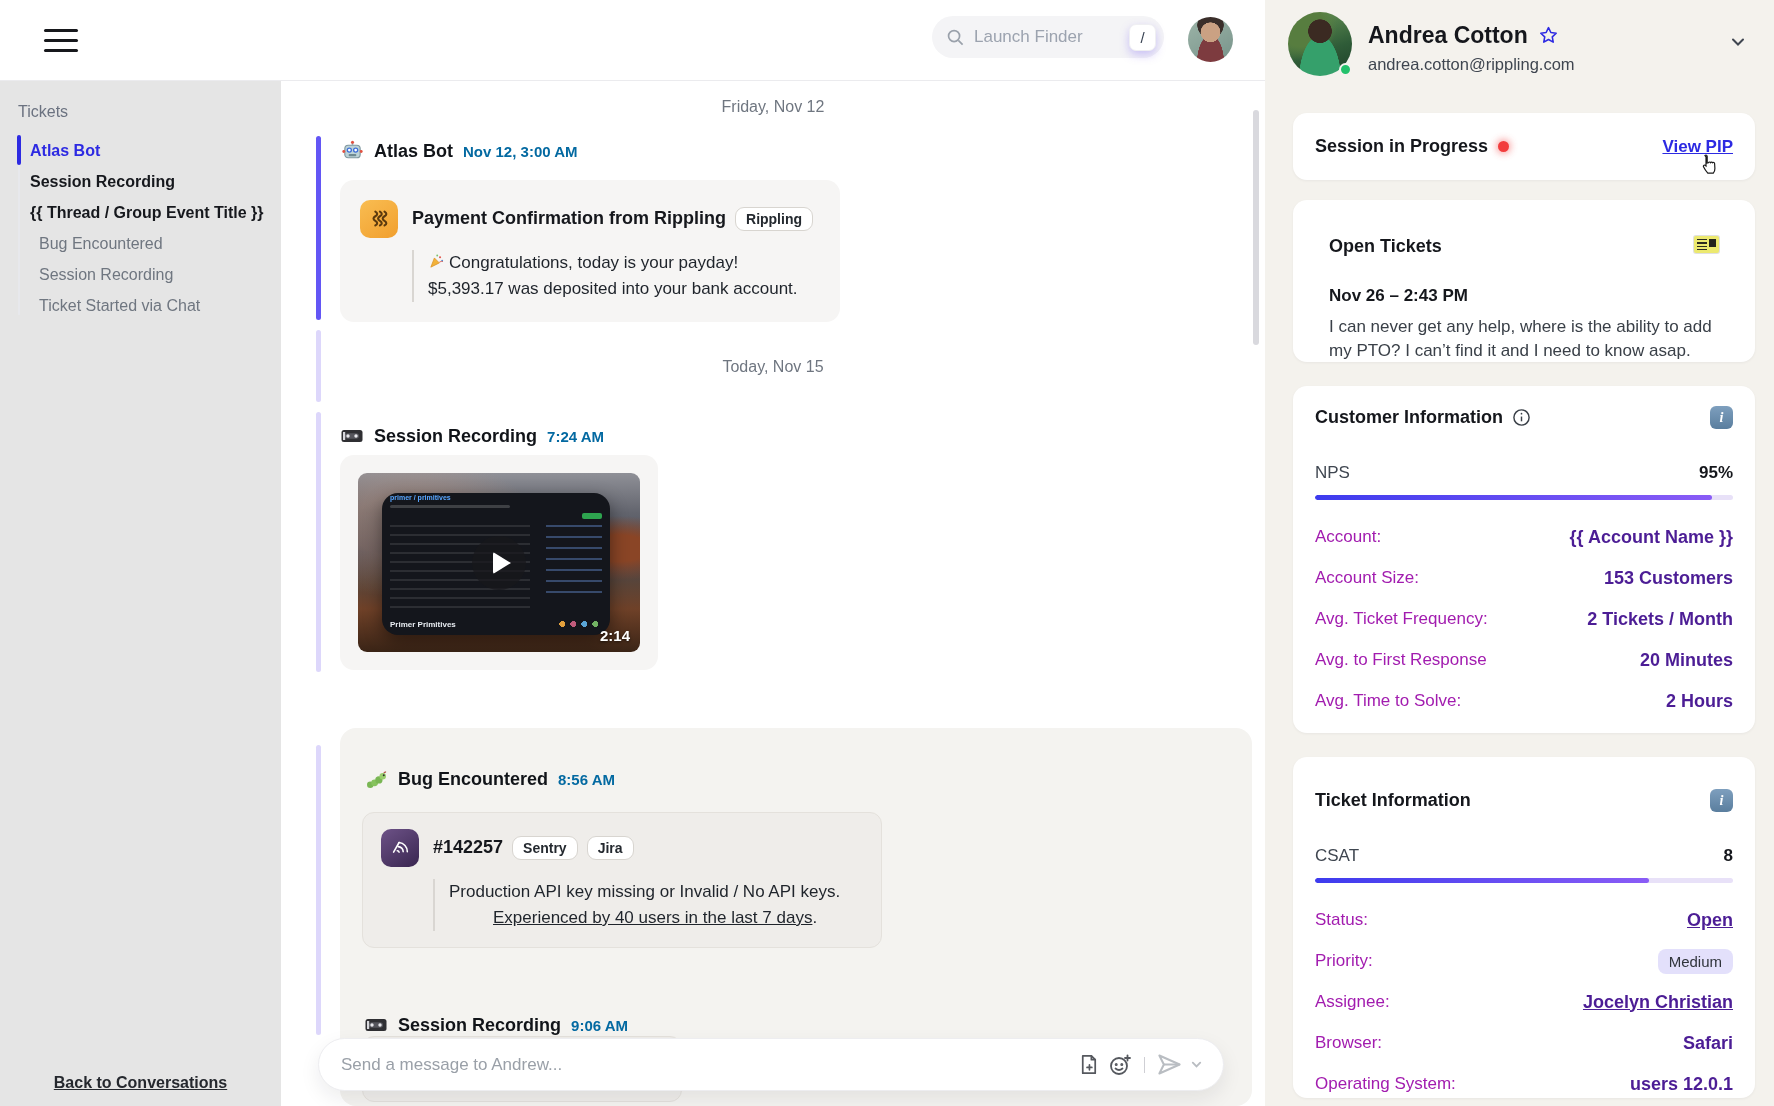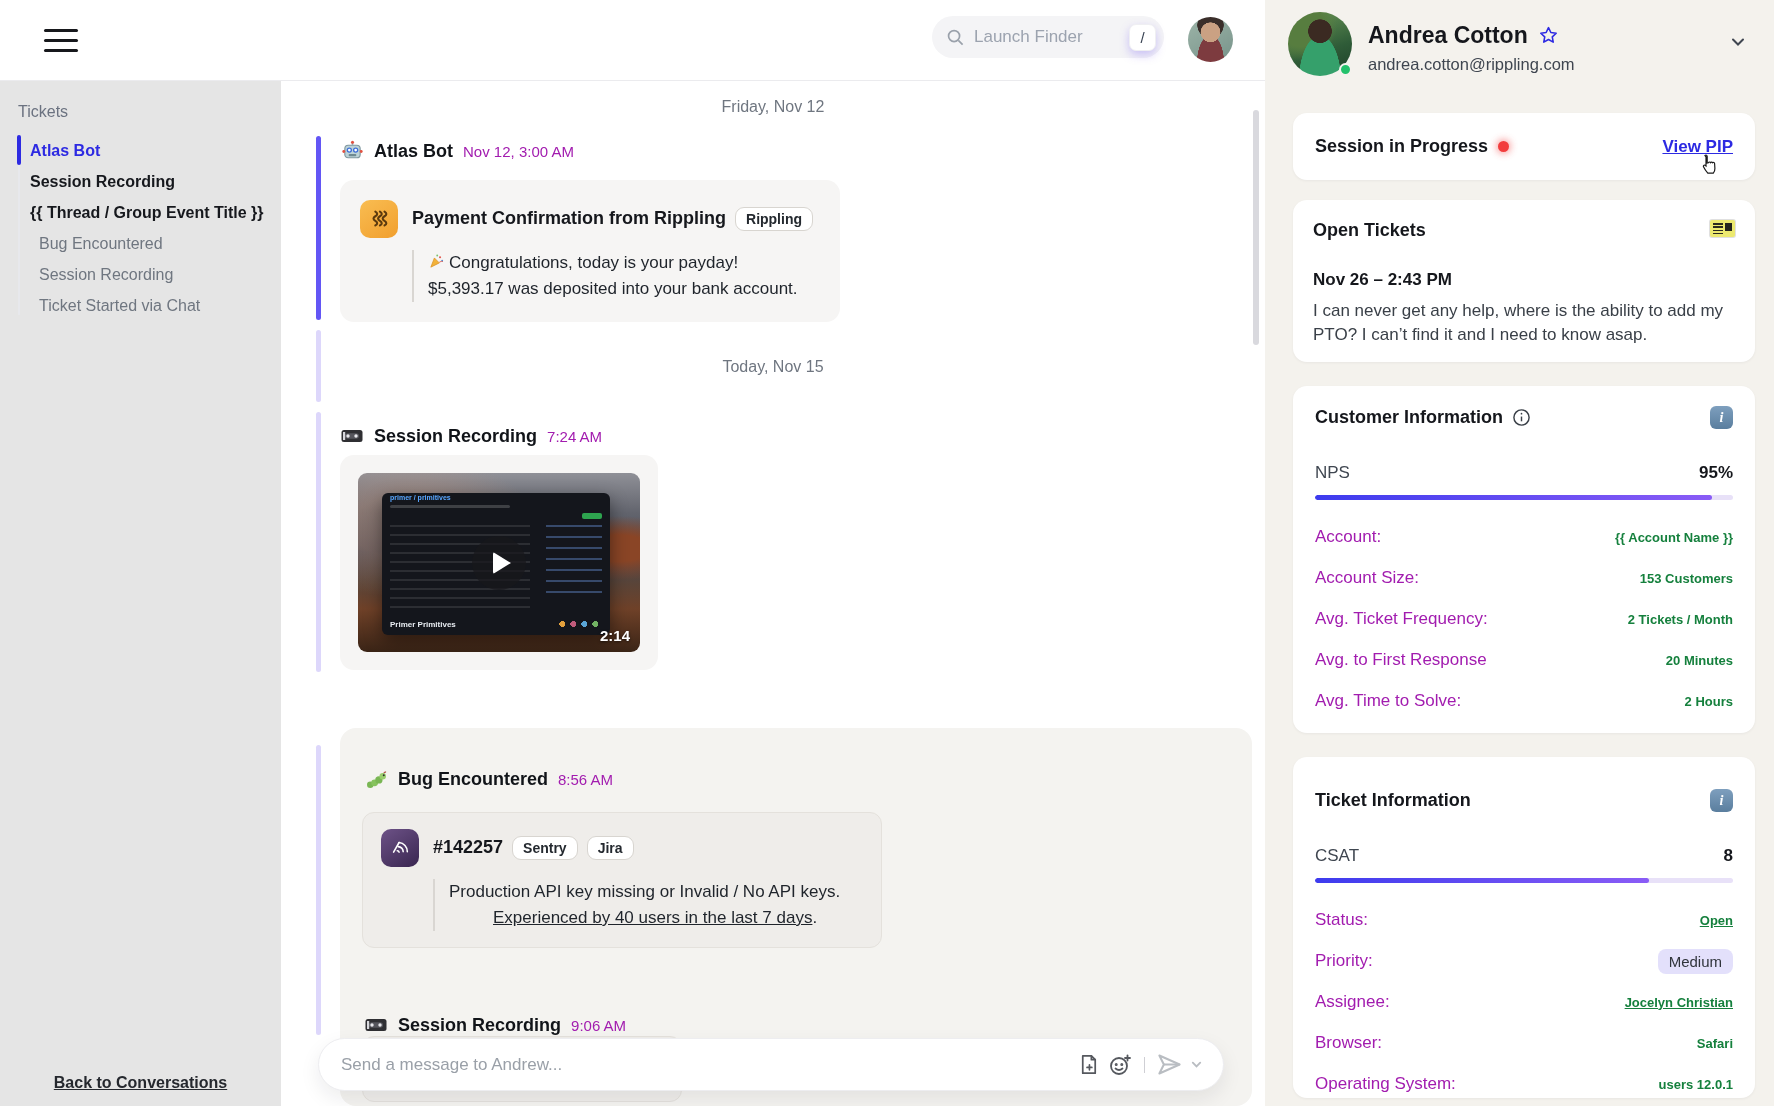--- a/index.html
+++ b/index.html
@@ -36,40 +36,40 @@
 
   
   .chat { position:absolute; left:281px; top:81px; width:984px; height:1025px; background:#fff; }
   .divider-date { position:absolute; left:0; width:100%; text-align:center; font-size:16px; color:#6f7680; }
   .tline { position:absolute; left:35px; width:5px; border-radius:3px; }
   .tline.solid { background:#6356f5; }
   .tline.light { background:#ddd7fb; }
 
   .msg-head { position:absolute; display:flex; align-items:center; gap:10px; height:26px; }
   .msg-sender { font-size:18px; font-weight:bold; color:#111419; }
-  .msg-time { font-size:15px; color:#a21caf; }
+  .msg-time { font-size:15px; color:#0369a1;font-weight:bold; }
   .m-icon { width:24px; height:24px; display:flex; align-items:center; justify-content:center; }
 
   .att-card { position:absolute; background:#f6f5f4; border-radius:14px; padding:20px; }
   .att-row { display:flex; align-items:center; gap:14px; }
   .app-ic { width:38px; height:38px; border-radius:10px; flex:0 0 auto; display:flex; align-items:center; justify-content:center; }
   .app-ic.rippling { background:linear-gradient(145deg,#f9bd52,#f19f2e); }
   .app-ic.sentry { background:linear-gradient(145deg,#6d5287,#392650); }
   .att-title { font-size:18px; font-weight:bold; color:#15171c; }
   .badge { display:inline-block; background:#fff; border:1px solid #d8d5d0; border-radius:9px; padding:3px 10px; font-size:14px; font-weight:bold; color:#24292f; margin-left:9px; }
   .quote { margin:12px 0 0 52px; border-left:2px solid #d9d6d2; padding-left:14px; font-size:17px; color:#1f242b; line-height:26px; }
   .quote .u { text-decoration:underline;margin-left:44px; }
 
   .video-card { position:absolute; background:#f6f5f4; border-radius:14px; padding:18px; }
   .thumb { position:relative; width:282px; height:179px; border-radius:9px; overflow:hidden;
     background:
       radial-gradient(ellipse at 18% 30%, rgba(203,150,120,.35) 0 18%, transparent 40%),
       radial-gradient(ellipse at 92% 42%, #8a4526 0 9%, transparent 22%),
       linear-gradient(180deg,#8f9097 0%,#63656e 22%,#454854 44%,#5a4438 62%,#6f4128 76%,#3a2416 100%); }
-  .gh { position:absolute; left:24px; top:20px; width:228px; height:142px; background:#14161c; border-radius:6px; box-shadow:0 6px 18px rgba(0,0,0,.45); padding:1px 8px; }
+  .gh { position:absolute; left:24px; top:20px; width:228px; height:142px; background:#14161c; border-radius:16px; box-shadow:0 6px 18px rgba(0,0,0,.45); padding:1px 8px; }
   .gh-title { font-size:7px; color:#58a6ff; font-weight:bold; }
   .gh-nav { margin-top:4px; height:3px; width:120px; background:rgba(255,255,255,.18); border-radius:2px; }
   .gh-btn { position:absolute; right:8px; top:20px; width:20px; height:6px; background:#2ea44f; border-radius:2px; }
   .gh-rows { position:absolute; left:8px; top:32px; width:140px; height:84px;
     background:repeating-linear-gradient(180deg, rgba(255,255,255,.10) 0 2px, transparent 2px 9px); }
   .gh-side { position:absolute; right:8px; top:32px; width:56px; height:70px;
     background:repeating-linear-gradient(180deg, rgba(120,170,255,.35) 0 2px, transparent 2px 11px); }
   .gh-caption { position:absolute; left:8px; bottom:6px; font-size:8px; font-weight:bold; color:#e9edf2; }
   .gh-avs { position:absolute; right:8px; bottom:6px; width:44px; height:10px;
     background:radial-gradient(circle at 10% 50%, #e3a03c 0 3px, transparent 3px),
@@ -109,37 +109,37 @@
   .card { position:absolute; left:28px; width:462px; background:#fff; border-radius:14px; box-shadow:0 1px 3px rgba(20,20,40,.05); }
   .card-title { font-size:18px; font-weight:bold; color:#15171c; }
   .info-sq { width:23px; height:23px; border-radius:6px; background:linear-gradient(180deg,#7e9fbe,#5a7e9e); color:#fff; display:flex; align-items:center; justify-content:center; font-size:14px; font-weight:bold; font-family:"Liberation Serif",serif; font-style:italic; }
 
   .sess-card { top:113px; height:67px; display:flex; align-items:center; justify-content:space-between; padding:0 22px; }
   .sess-left { display:flex; align-items:center; gap:10px; }
   .red-dot { width:11px; height:11px; border-radius:50%; background:#f23d3d; box-shadow:0 0 7px 2px rgba(242,61,61,.45); }
   .link { color:#2d2ae2; text-decoration:underline; font-size:17px; font-weight:bold; cursor:pointer; }
   .cursor-hand { position:absolute; right:34px; top:40px; }
 
-  .open-card { top:200px; height:162px; padding:20px; }
+  .open-card { top:200px; height:162px; padding:36px; }
   .oc-head { display:flex; align-items:flex-start; justify-content:space-between; }
   .oc-time { margin-top:29px; font-size:17px; font-weight:bold; color:#15171c; }
   .oc-msg { margin-top:9px; font-size:17px; line-height:24px; color:#3a4048; }
 
   .cust-card { top:386px; height:347px; padding:20px 22px; }
   .tick-card { top:757px; height:341px; padding:32px 22px; }
   .ct-head { display:flex; align-items:center; justify-content:space-between; }
   .ct-head-left { display:flex; align-items:center; gap:9px; }
   .meter-row { display:flex; justify-content:space-between; align-items:center; margin-top:34px; }
   .meter-label { font-size:17px; color:#3f4650; }
   .meter-val { font-size:17px; font-weight:bold; color:#15171c; }
   .bar { margin-top:12px; height:5px; border-radius:3px; background:#e8e1f8; overflow:hidden; }
   .bar-fill { height:100%; border-radius:3px; background:linear-gradient(90deg,#3d3bee,#8a5cf6); }
   .krow { display:flex; justify-content:space-between; align-items:center; margin-top:21px; height:20px; }
   .krow .k { font-size:17px; color:#a21caf;text-align:center; }
-  .krow .v { font-size:13px; font-weight:bold; color:#15803d; }
+  .krow .v { font-size:18px; font-weight:bold; color:#4c1d95; }
   .krow .v.link-v { font-weight:bold; }
   .pill { background:#e3e0fb; border-radius:8px; padding:4px 11px; font-size:15px; font-weight:normal; color:#30343b;margin-left:8px; }
 
   .ticket-ic { width:25px; height:17px; border-radius:2px; background:#ece96f; position:relative; box-shadow:0 0 0 1px rgba(0,0,0,.12); }
   .ticket-ic::before { content:""; position:absolute; left:3px; top:3px; width:10px; height:11px;
     background:repeating-linear-gradient(180deg,#2a2a20 0 1.5px, transparent 1.5px 3.4px); }
   .ticket-ic::after { content:""; position:absolute; right:3px; top:3px; width:7px; height:8px; background:#23231c; }
 </style>
 </head>
 <body>

